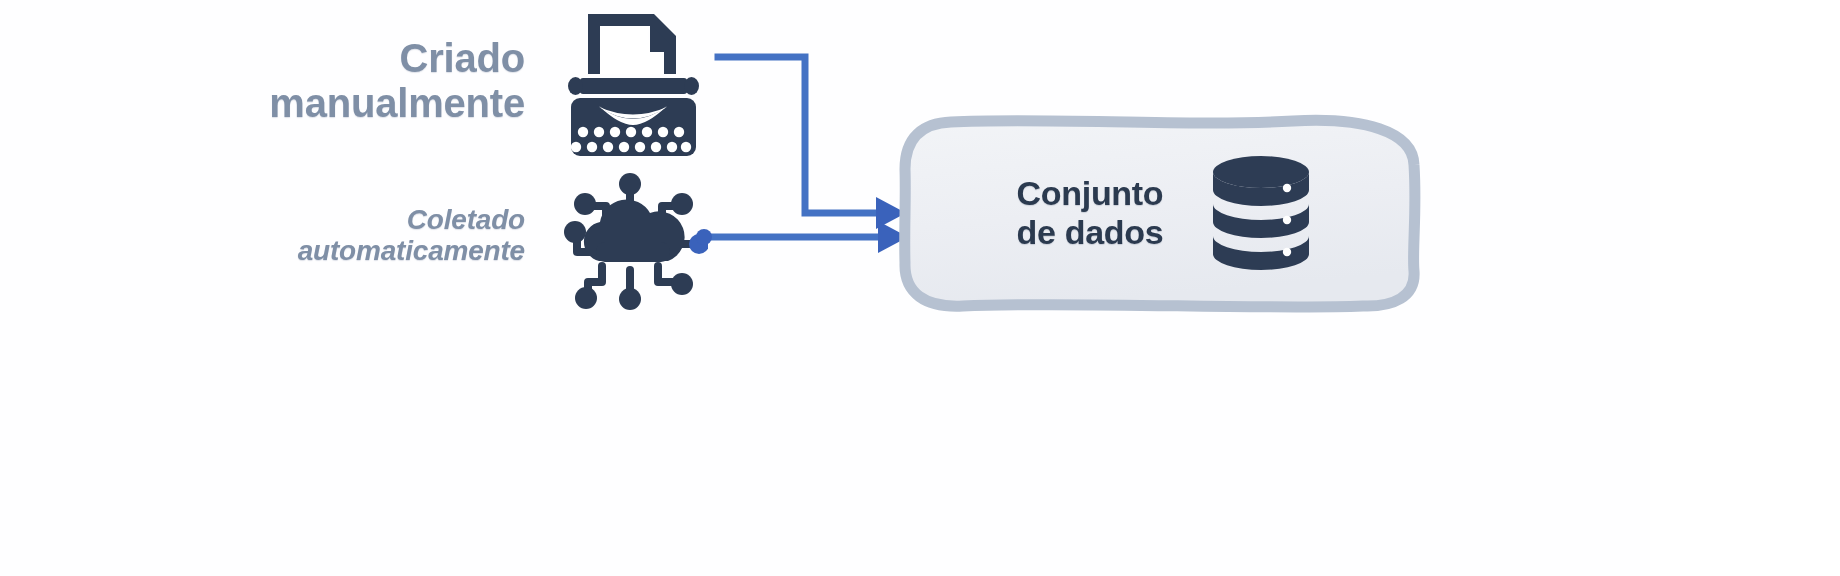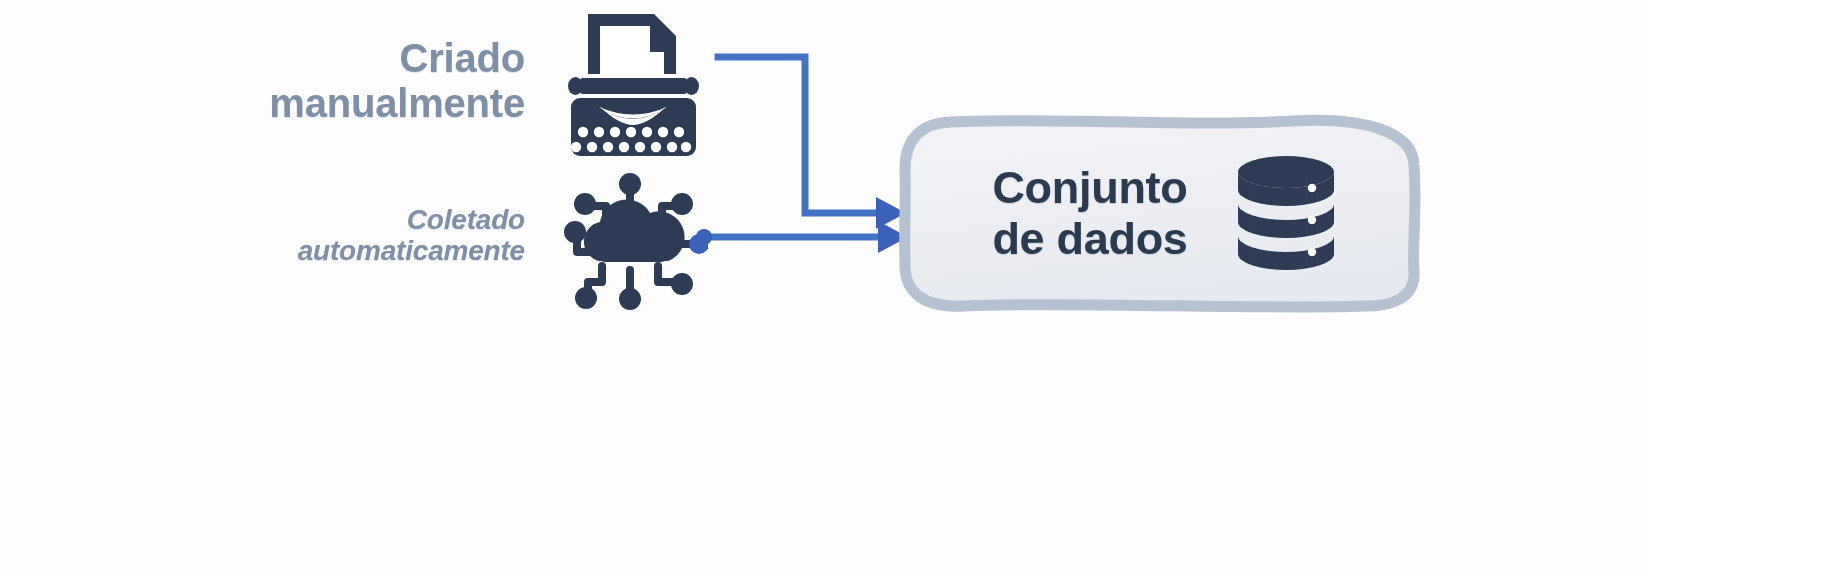--- a/index.html
+++ b/index.html
@@ -45,21 +45,21 @@
     position:absolute; inset:0;
   }
   #dataset-box .box-content{
     position:absolute; inset:0;
     display:flex; align-items:center; justify-content:center;
     gap:46px;
     padding:0 26px 0 36px;
     box-sizing:border-box;
   }
   #dataset-title{
-    font-size:45px;
+    font-size:34px;
     font-weight:700;
     color:#2b3a4f;
     line-height:1.14;
     letter-spacing:-0.3px;
     white-space:pre-line;
     text-align:left;
     text-shadow:0 1px 1px rgba(120,130,150,.30);
   }
   #database-icon{ width:104px; height:126px; flex:0 0 auto; }
 </style>

